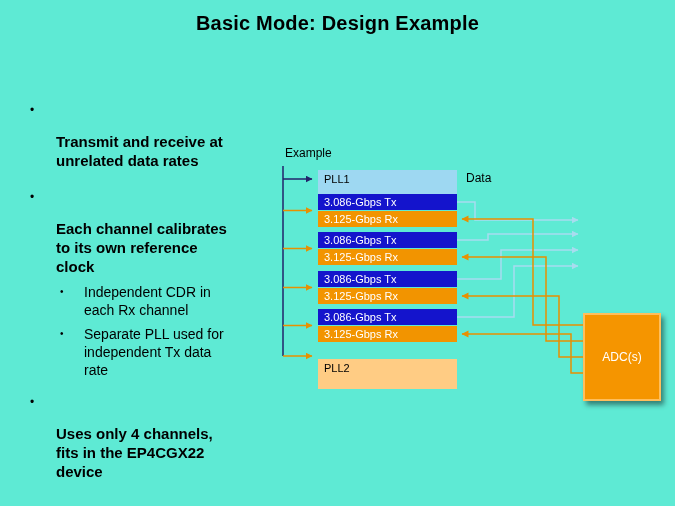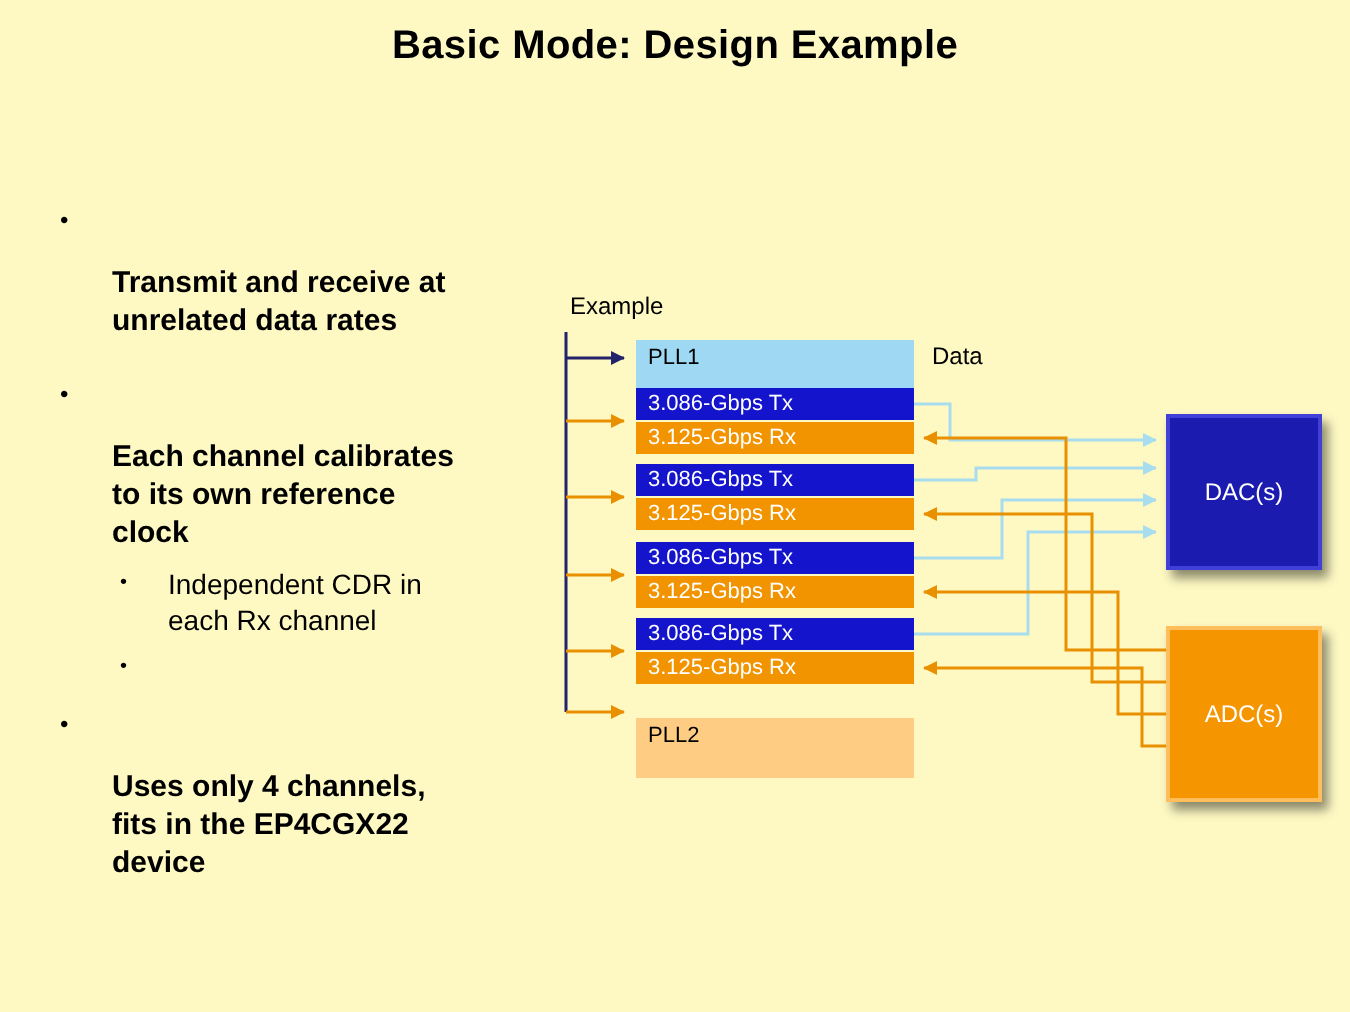--- a/index.html
+++ b/index.html
@@ -1,19 +1,19 @@
 <!DOCTYPE html>
 <html style="--pll-bar-blue: #9ED8F2; --pll2-bar-orange: #FFCC84; --tx-bar-blue: #1414CC; --rx-bar-orange: #F29400; --dac-fill: #1B1BAF; --adc-fill: #F59500; --tx-line-cyan: #A8DCEF; --rx-line-orange: #E89000; --refclk-line-navy: #23236B;"><head>
 <meta charset="utf-8">
 <style>
   * { margin:0; padding:0; box-sizing:border-box; }
   html,body { background:#ffffff; }
   body { font-family:"Liberation Sans", sans-serif; color:#000; }
 
-  .slide { position:relative; width:675px; height:506px; background:#fef9c3; overflow:hidden; }
+  .slide { position:relative; width:675px; height:506px; background:#5eead4; overflow:hidden; }
 
   .title { position:absolute; top:12px; left:0; width:100%; text-align:center;
            font-size:20px; font-weight:bold; letter-spacing:0.2px; }
 
   
   .bullets { position:absolute; left:26px; top:100px; width:250px; }
   .bullet { display:flex; }
   .bullet .marker { flex:0 0 30px; font-size:12px; padding-top:3px; padding-left:4px; }
   .l1 .btext { font-weight:bold; font-size:15px; line-height:19px; width:172px;margin-top:32px; }
   .l1 { margin-bottom:17px; }
@@ -65,20 +65,21 @@
     <div class="bullet l1 tight">
       <span class="marker">•</span>
       <span class="btext">Each channel calibrates to its own reference clock</span>
     </div>
     <div class="bullet l2">
       <span class="marker">•</span>
       <span class="btext">Independent CDR in each Rx channel</span>
     </div>
     <div class="bullet l2">
       <span class="marker">•</span>
+      <span class="btext">Separate PLL used for independent Tx data rate</span>
     </div>
     <div class="bullet l1 spaced">
       <span class="marker">•</span>
       <span class="btext">Uses only 4 channels, fits in the EP4CGX22 device</span>
     </div>
   </div>
 
   <div class="dlabel refclk-label">Example</div>
   <div class="dlabel data-label">Data</div>
 
@@ -91,21 +92,20 @@
   <div class="bar rx" style="top:249px">3.125-Gbps Rx</div>
 
   <div class="bar tx" style="top:271px">3.086-Gbps Tx</div>
   <div class="bar rx" style="top:288px">3.125-Gbps Rx</div>
 
   <div class="bar tx" style="top:309px">3.086-Gbps Tx</div>
   <div class="bar rx" style="top:326px">3.125-Gbps Rx</div>
 
   <div class="bar pll pll2">PLL2</div>
 
-  <div class="box dac">DAC(s)</div>
   <div class="box adc">ADC(s)</div>
 
   <svg class="overlay" width="675" height="506" viewBox="0 0 675 506">
     <defs>
       <marker id="mN" markerWidth="8" markerHeight="8" refX="6.5" refY="3.5" orient="auto" markerUnits="userSpaceOnUse">
         <path class="ah-navy" d="M0,0 L7,3.5 L0,7 Z"></path>
       </marker>
       <marker id="mC" markerWidth="8" markerHeight="8" refX="6.5" refY="3.5" orient="auto" markerUnits="userSpaceOnUse">
         <path class="ah-cyan" d="M0,0 L7,3.5 L0,7 Z"></path>
       </marker>

